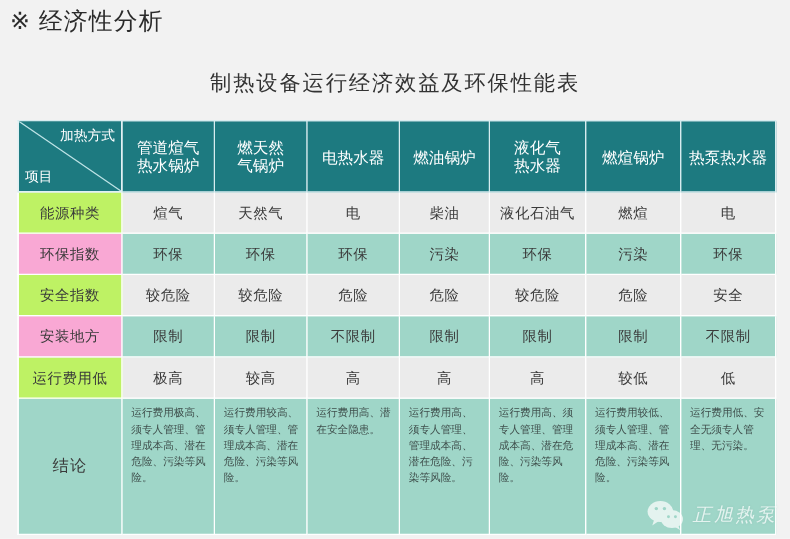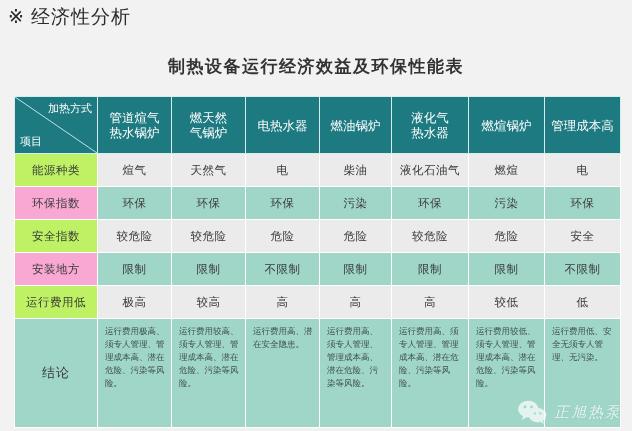--- a/index.html
+++ b/index.html
@@ -37,21 +37,20 @@
   }
   .table-title {
     position: absolute;
     left: 0;
     top: 55px;
     width: 632px;
     text-align: center;
     font-size: 17px;
     color: #333333;
     letter-spacing: 1.5px;
-    font-weight: bold;
   }
   .table-wrap {
     position: absolute;
     left: 14px;
     top: 96px;
     width: 606px;
   }
   table.perf {
     border-collapse: collapse;
     table-layout: fixed;
@@ -201,21 +200,21 @@
               </svg>
               <span class="lbl-top">加热方式</span>
               <span class="lbl-bottom">项目</span>
             </td>
             <td>管道煊气<br>热水锅炉</td>
             <td>燃天然<br>气锅炉</td>
             <td>电热水器</td>
             <td>燃油锅炉</td>
             <td>液化气<br>热水器</td>
             <td>燃煊锅炉</td>
-            <td>管理成本高</td>
+            <td>热泵热水器</td>
           </tr>
           <tr class="light">
             <td class="rowlabel">能源种类</td>
             <td class="cellval">煊气</td>
             <td class="cellval">天然气</td>
             <td class="cellval">电</td>
             <td class="cellval">柴油</td>
             <td class="cellval">液化石油气</td>
             <td class="cellval">燃煊</td>
             <td class="cellval">电</td>

